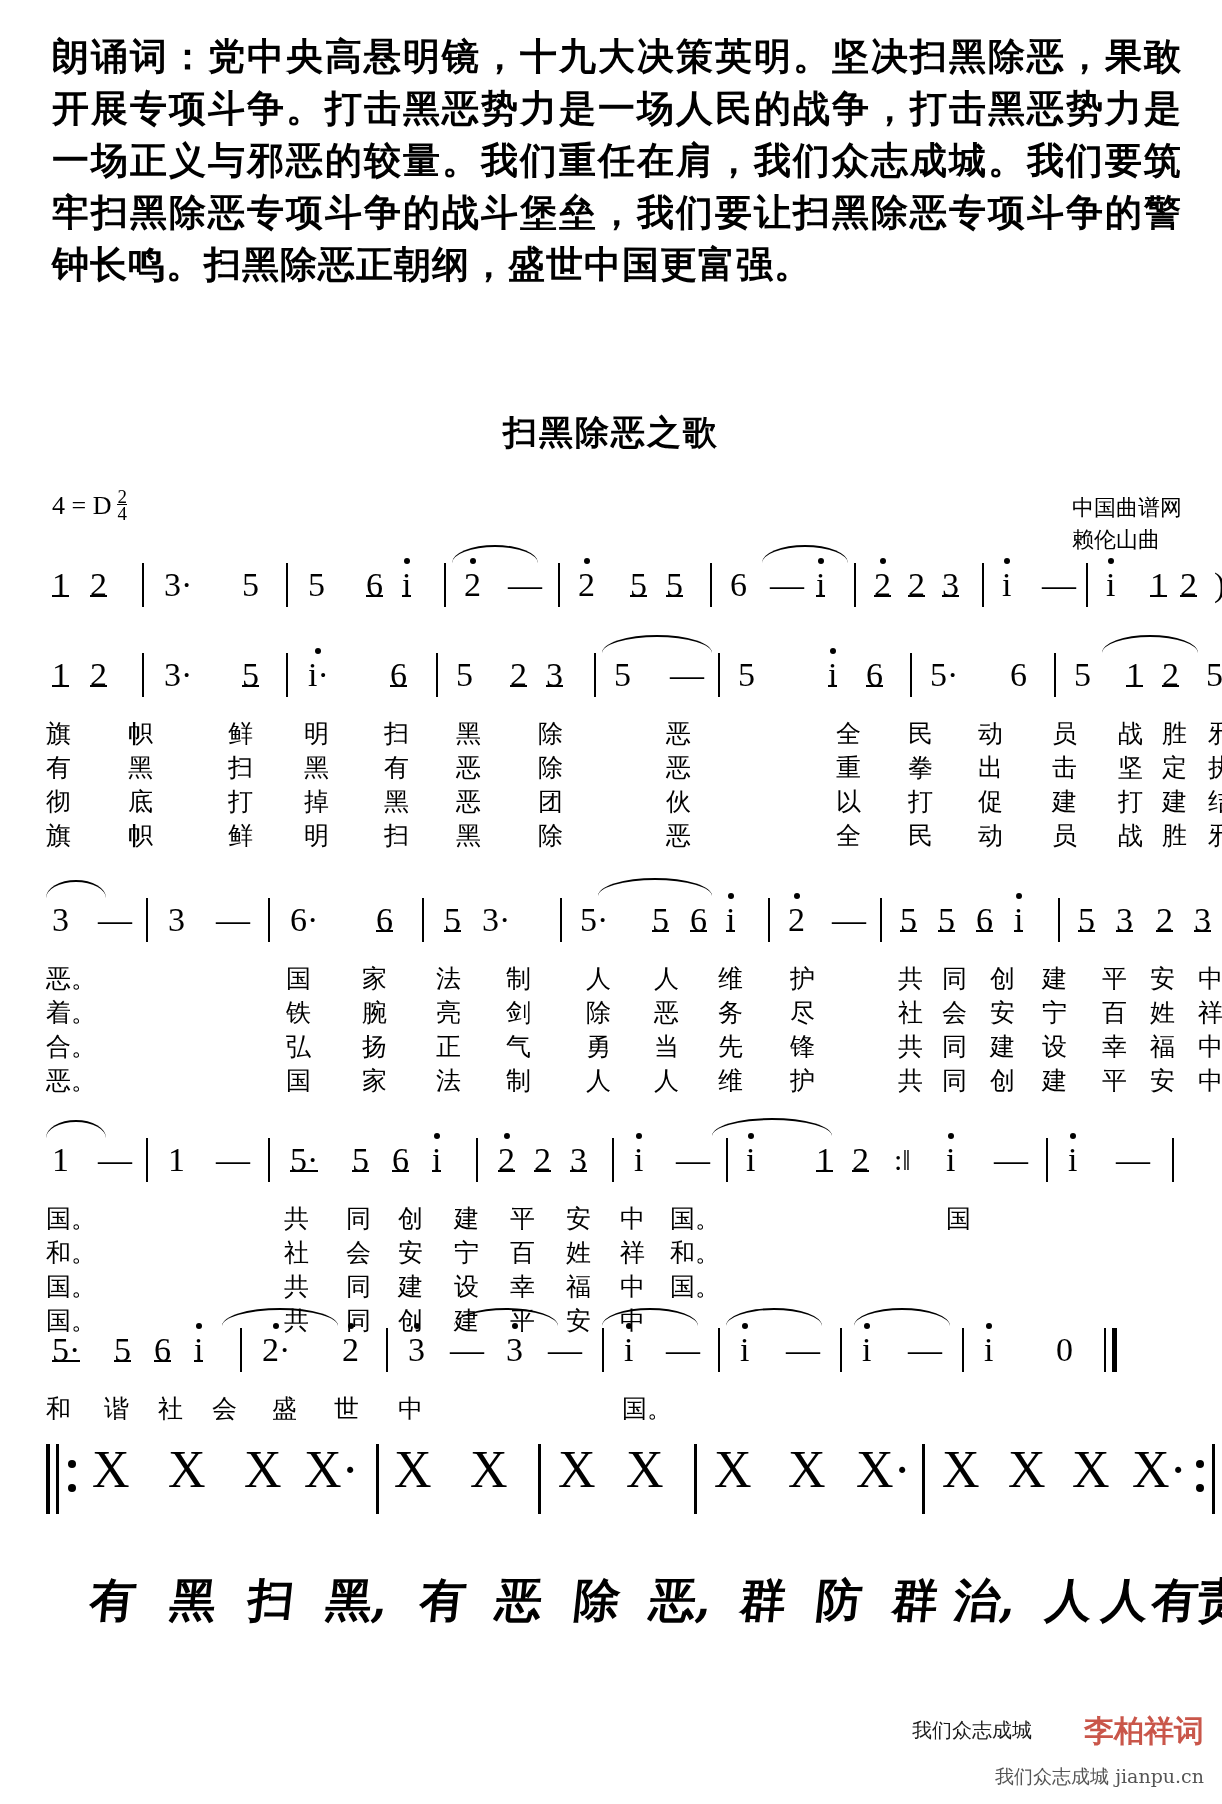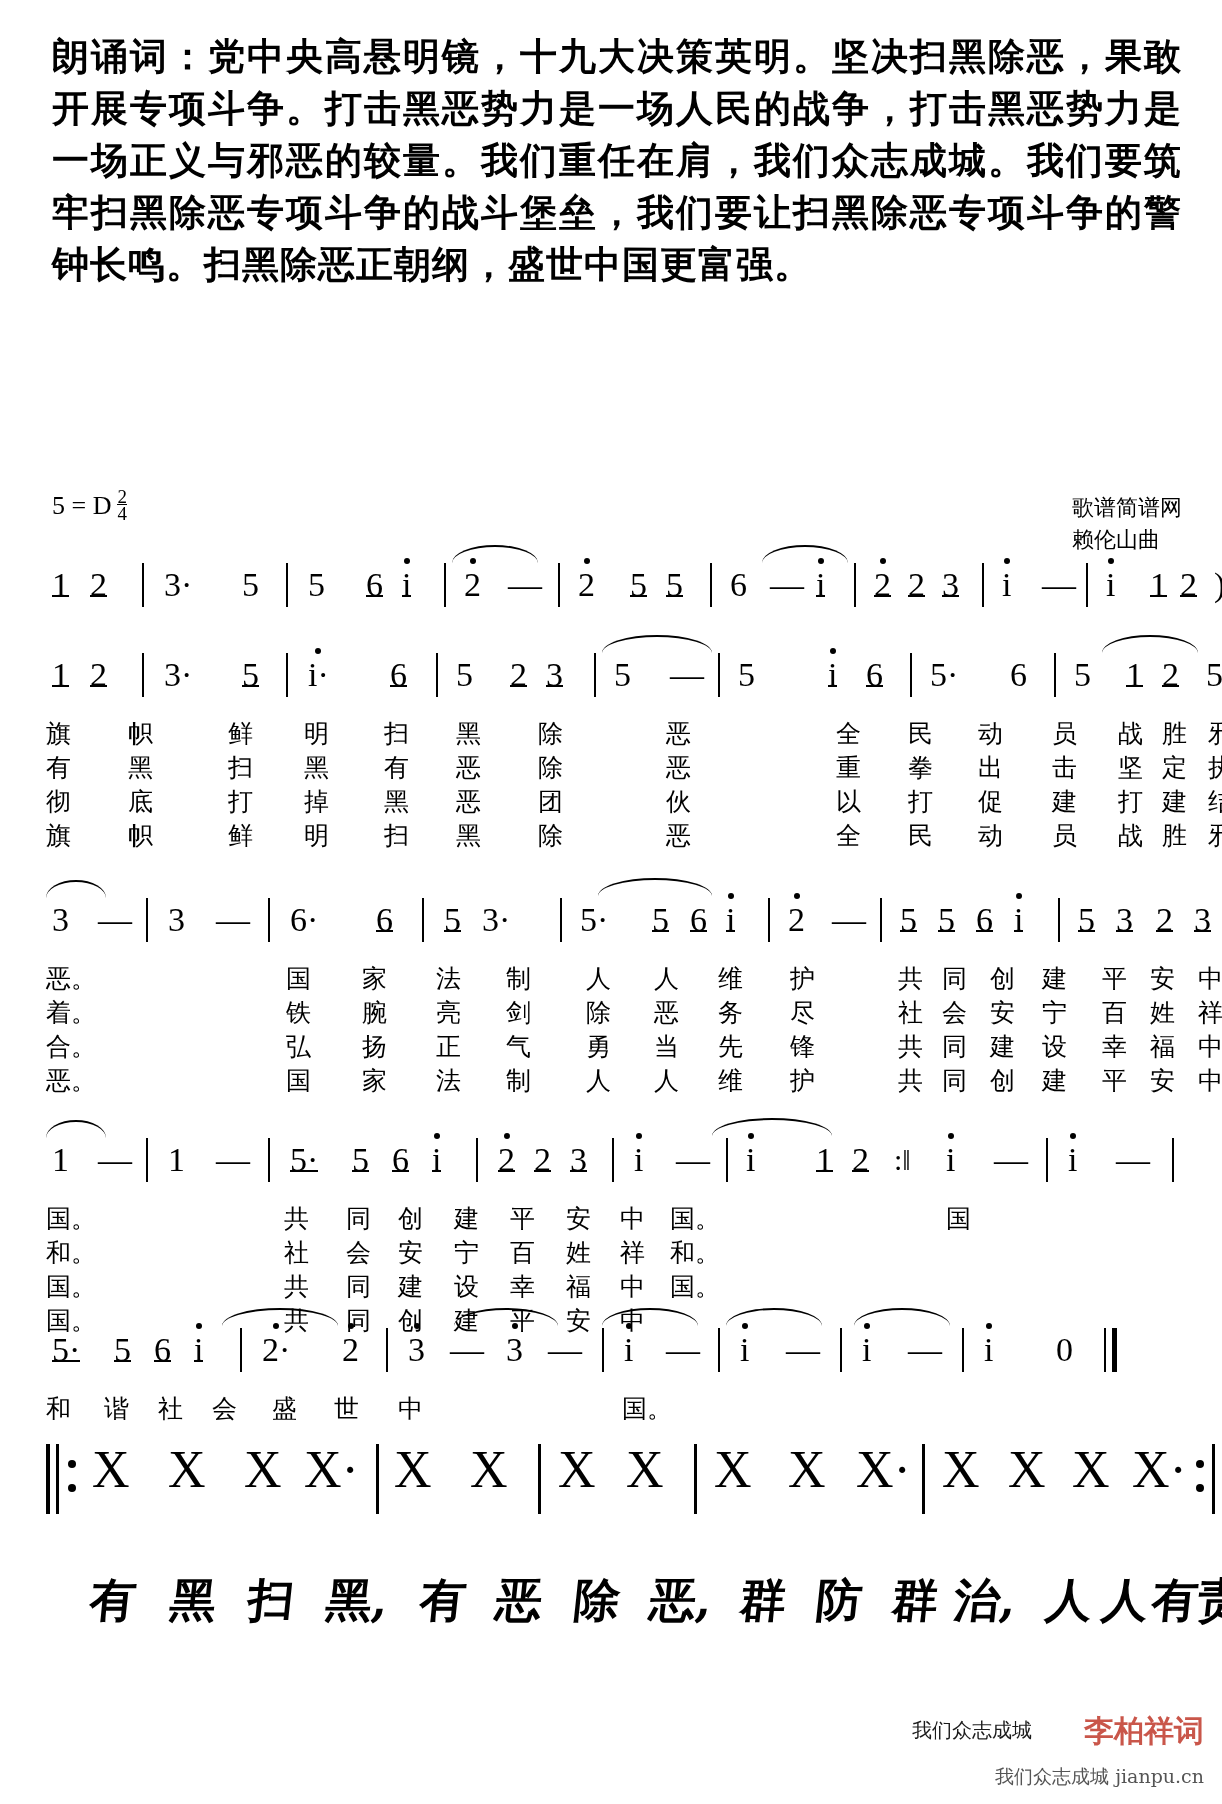--- a/index.html
+++ b/index.html
@@ -232,31 +232,32 @@
 </style>
 </head>
 <body>
 
 <div class="page">
 
   <div id="recitation">
     <span class="lead">朗诵词：</span><span>党中央高悬明镜，十九大决策英明。坚决扫黑除恶，果敢开展专项斗争。打击黑恶势力是一场人民的战争，打击黑恶势力是一场正义与邪恶的较量。我们重任在肩，我们众志成城。我们要筑牢扫黑除恶专项斗争的战斗堡垒，我们要让扫黑除恶专项斗争的警钟长鸣。扫黑除恶正朝纲，盛世中国更富强。</span>
   </div>
 
+  <div id="song-title">扫黑除恶之歌</div>
 
   <div id="key-sig">
-    <span>5 = D</span>
+    <span>4 = D</span>
     <span class="meter">
       <span class="num">2</span>
       <span class="den">4</span>
     </span>
   </div>
 
   <div id="credits">
-    <div>歌谱简谱网</div>
+    <div>中国曲谱网</div>
     <div>赖伦山曲</div>
   </div>
 
   <div class="system" style="top:565px;">
     <div class="notes-row">
       <span class="slur" style="left:406px; top:-20px; width:86px;"></span>
       <span class="slur" style="left:716px; top:-20px; width:86px;"></span>
 
       <span class="n u1" style="left:6px;">1</span>
       <span class="n u1" style="left:44px;">2</span>

